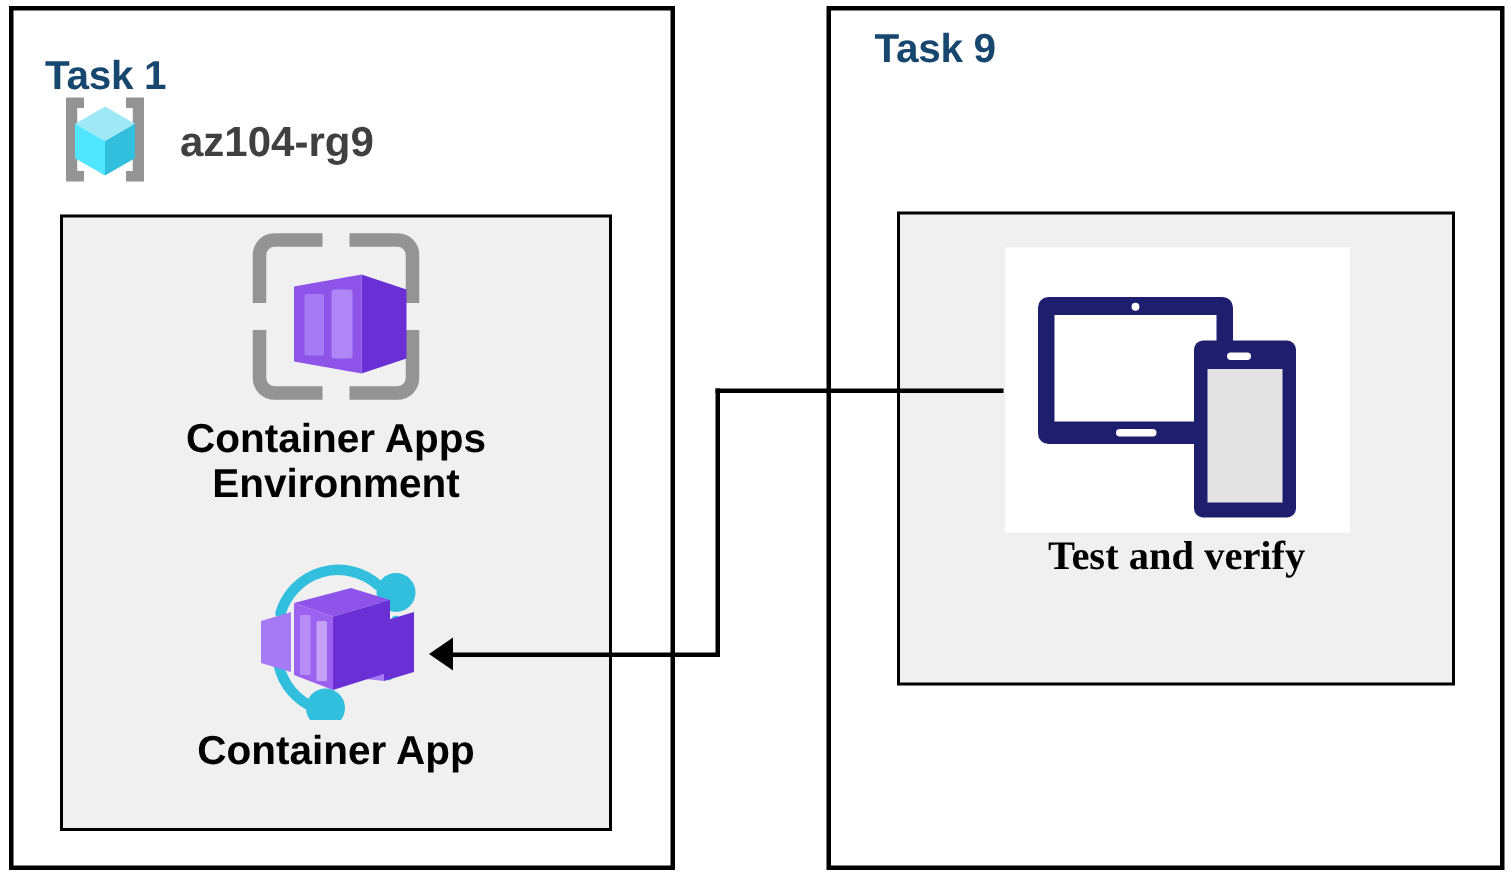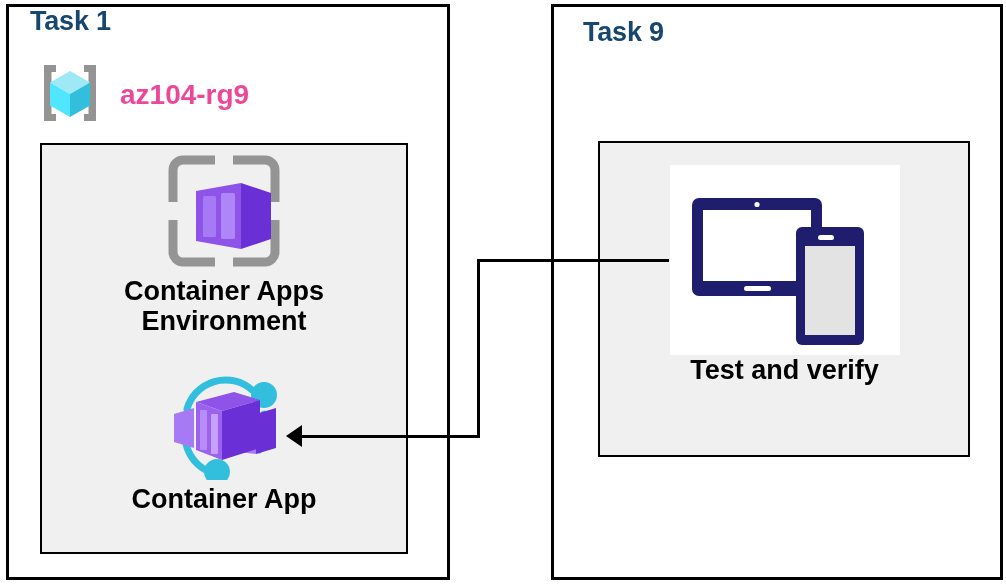--- a/index.html
+++ b/index.html
@@ -33,38 +33,38 @@
   #task2-panel { left: 551px; top: 4px; width: 452px; height: 576px; }
 
   .task-title {
     position: absolute;
     font-size: 27px;
     font-weight: bold;
     color: #17476e;
     letter-spacing: -0.2px;
     white-space: nowrap;
   }
-  #task1-title { left: 30px; top: 6px; }
+  #task1-title { left: 30px; top: 35px; }
   #task2-title { left: 583px; top: 17px; }
 
   
   #rg-row {
     position: absolute;
     left: 34px;
     top: 59px;
     width: 300px;
     height: 72px;
     display: flex;
     align-items: center;
     gap: 14px;
   }
   #rg-label {
     font-size: 28px;
     font-weight: bold;
-    color: #ec4899;
+    color: #404040;
     white-space: nowrap;
   }
 
   
   .inner-box {
     position: absolute;
     background: #f0f0f0;
     border: 2px solid #000000;
     box-sizing: border-box;
   }
@@ -82,21 +82,21 @@
     font-size: 27px;
     font-weight: bold;
     color: #000000;
     text-align: center;
     line-height: 1.12;
     white-space: pre-line;
   }
 
   #cae-item { left: 74px; top: 150px; width: 300px; }
   #capp-item { left: 74px; top: 368px; width: 300px; }
-  #tv-item   { left: 637px; top: 165px; width: 295px; }
+  #tv-item   { left: 637px; top: 165px; width: 295px; font-family: Liberation Serif, serif; }
 
   .icon-white-bg {
     background: #ffffff;
     display: flex;
     align-items: center;
     justify-content: center;
   }
 
   
   .conn {

